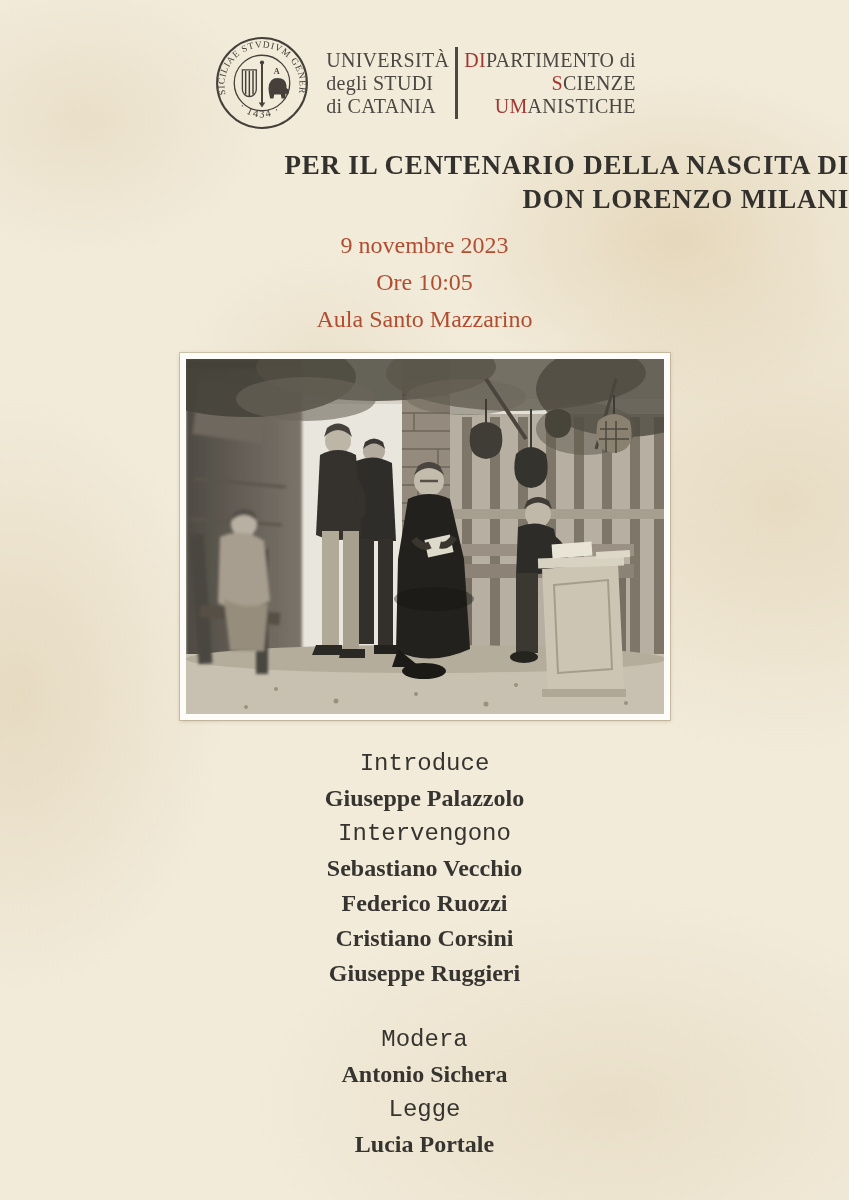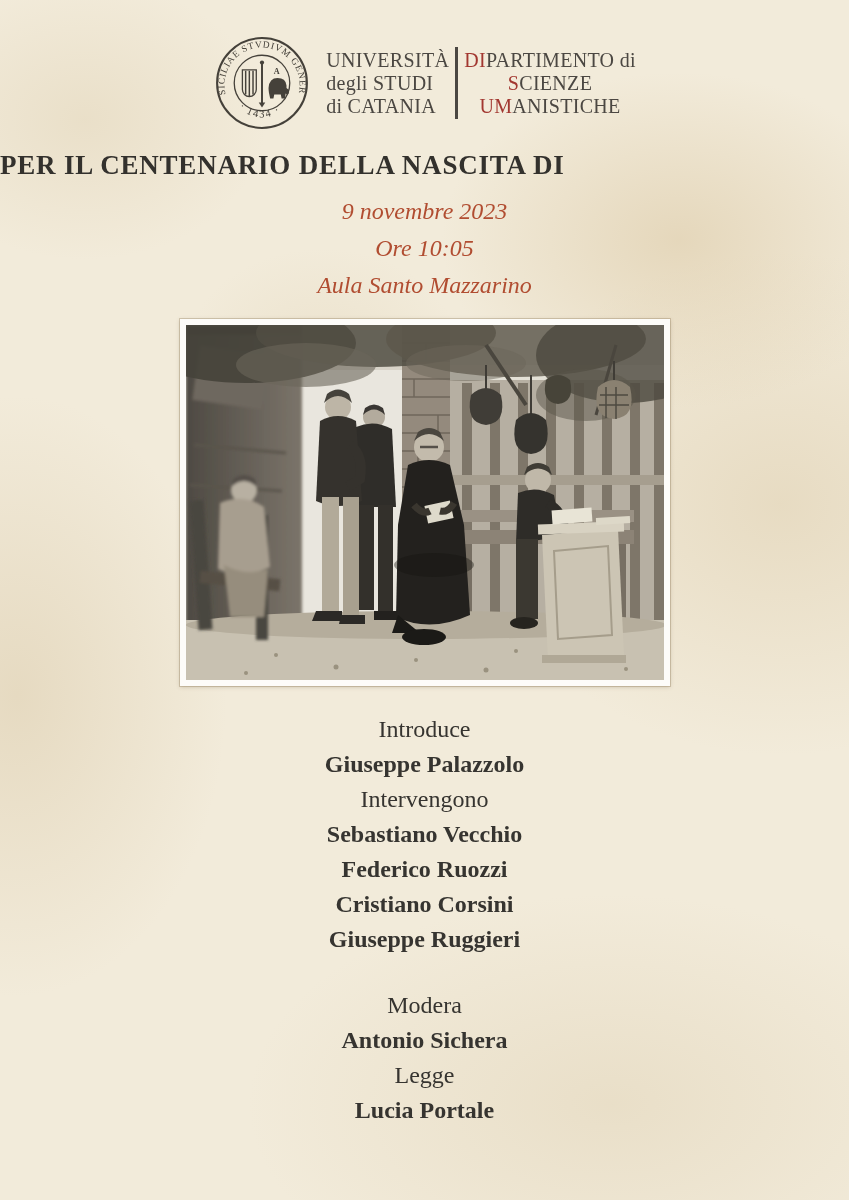--- a/index.html
+++ b/index.html
@@ -22,44 +22,44 @@
     padding-top:34px;
     display:flex;justify-content:center;align-items:center;gap:15px;
   }
   .seal{width:98px;height:98px;flex:0 0 auto;}
   .logo-text{display:flex;align-items:center;gap:6px;}
   .uni-block{
     font-size:20px;line-height:23px;color:#4b4742;letter-spacing:0.3px;text-align:left;
   }
   .divider{width:3px;height:72px;background:#4b4742;}
   .dep-block{
-    font-size:20px;line-height:23px;color:#4b4742;letter-spacing:0.3px;text-align:center;
+    font-size:20px;line-height:23px;color:#4b4742;letter-spacing:0.3px;text-align:right;
   }
   .dep-accent{color:#a23730;}
 
   
   .title{
-    margin-top:16px;text-align:left;
+    margin-top:16px;text-align:right;
     font-size:27px;line-height:34px;font-weight:700;
     color:#33312d;letter-spacing:0.8px;
   }
-  .event-info{margin-top:11px;text-align:center;color:#b14d31;font-style:italic;}
+  .event-info{margin-top:11px;text-align:center;color:#b14d31;}
   .event-info .line{font-size:24px;line-height:37px;}
 
   
   .photo-frame{
     width:478px;height:355px;margin:15px auto 0 auto;
     background:#fdfcf9;border:6px solid #fdfcf9;
     box-shadow:0 0 0 1px rgba(150,130,95,0.35), 0 1px 4px rgba(90,70,40,0.25);
   }
   .photo-frame svg{display:block;width:478px;height:355px;}
 
   
   .program{margin-top:26px;text-align:center;color:#363430;}
-  .program .role{font-size:24px;line-height:35px;font-weight:400;}
+  .program .role{font-size:24px;line-height:35px;font-weight:400;font-family:Liberation Mono, monospace;}
   .program .name{font-size:24px;line-height:35px;font-weight:700;}
   .program-gap{height:31px;}
 </style>
 </head>
 <body>
 
 <div class="poster">
 
   <div class="logo-row">
     <svg class="seal" viewBox="0 0 120 120">
@@ -105,20 +105,21 @@
       <div class="dep-block">
         <div><span class="dep-accent">DI</span><span>PARTIMENTO di</span></div>
         <div><span class="dep-accent">S</span><span>CIENZE</span></div>
         <div><span class="dep-accent">UM</span><span>ANISTICHE</span></div>
       </div>
     </div>
   </div>
 
   <div class="title">
     <div>PER IL CENTENARIO DELLA NASCITA DI</div>
+    <div>DON LORENZO MILANI</div>
   </div>
 
   <div class="event-info">
     <div class="line">9 novembre 2023</div>
     <div class="line">Ore 10:05</div>
     <div class="line">Aula Santo Mazzarino</div>
   </div>
 
   <div class="photo-frame">
     <svg viewBox="0 0 478 355" preserveAspectRatio="none">

